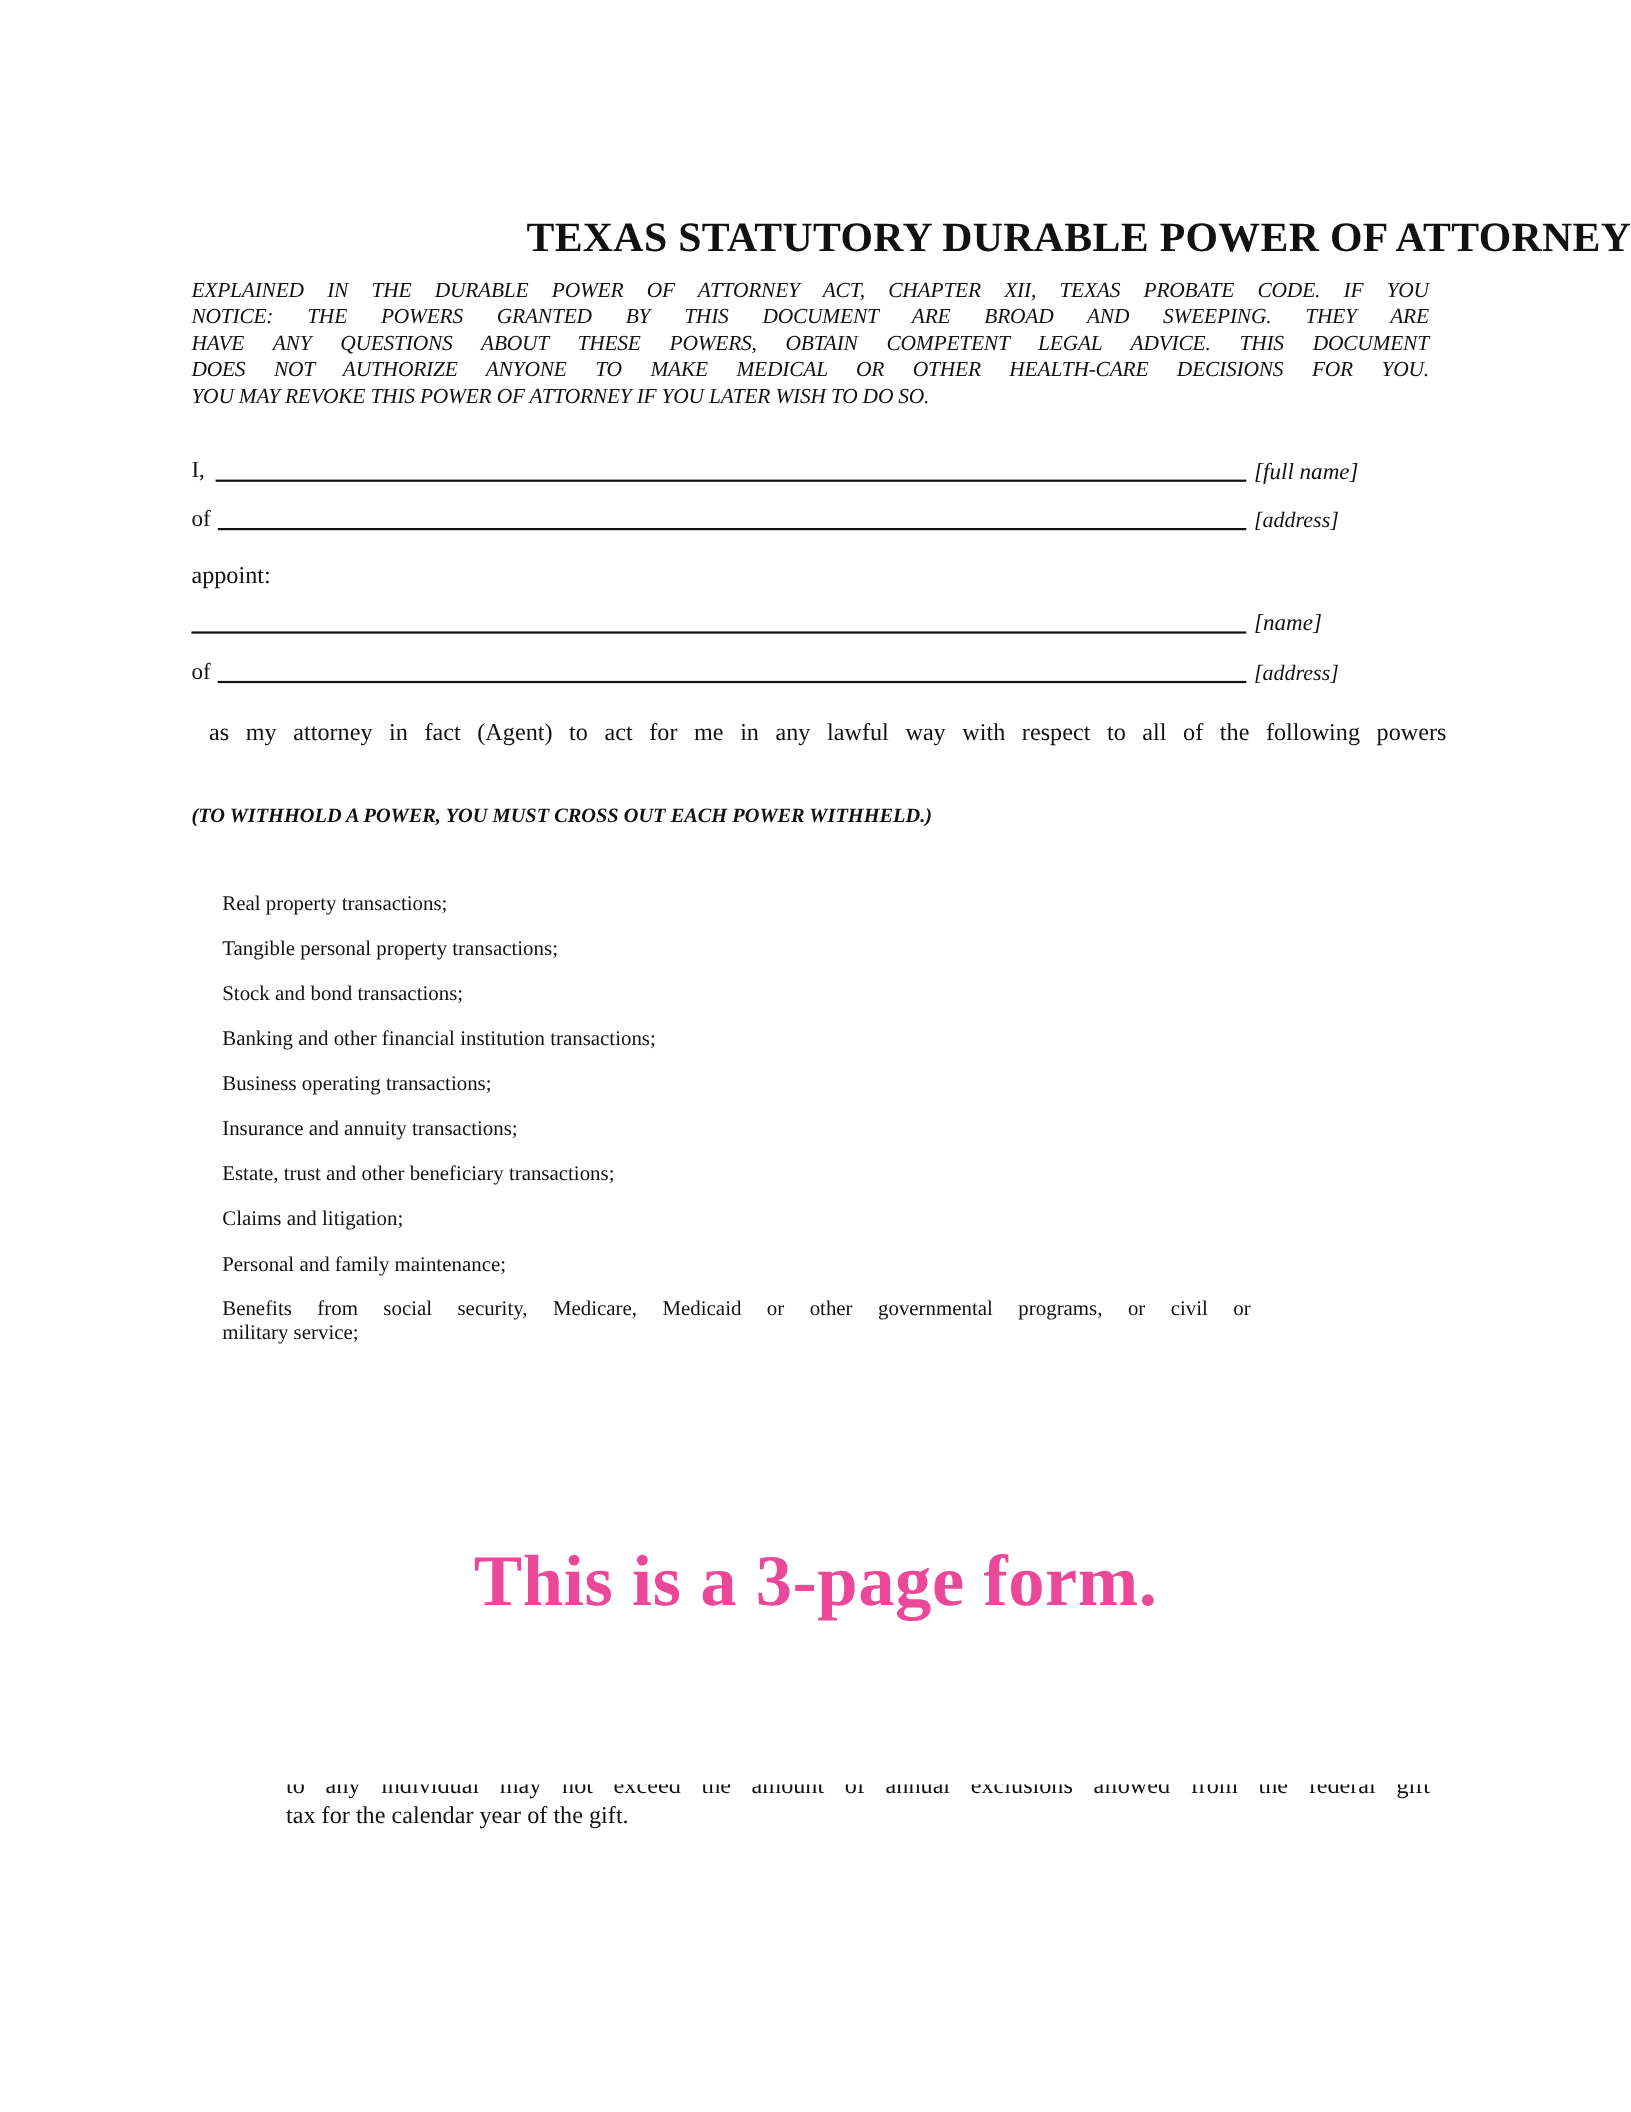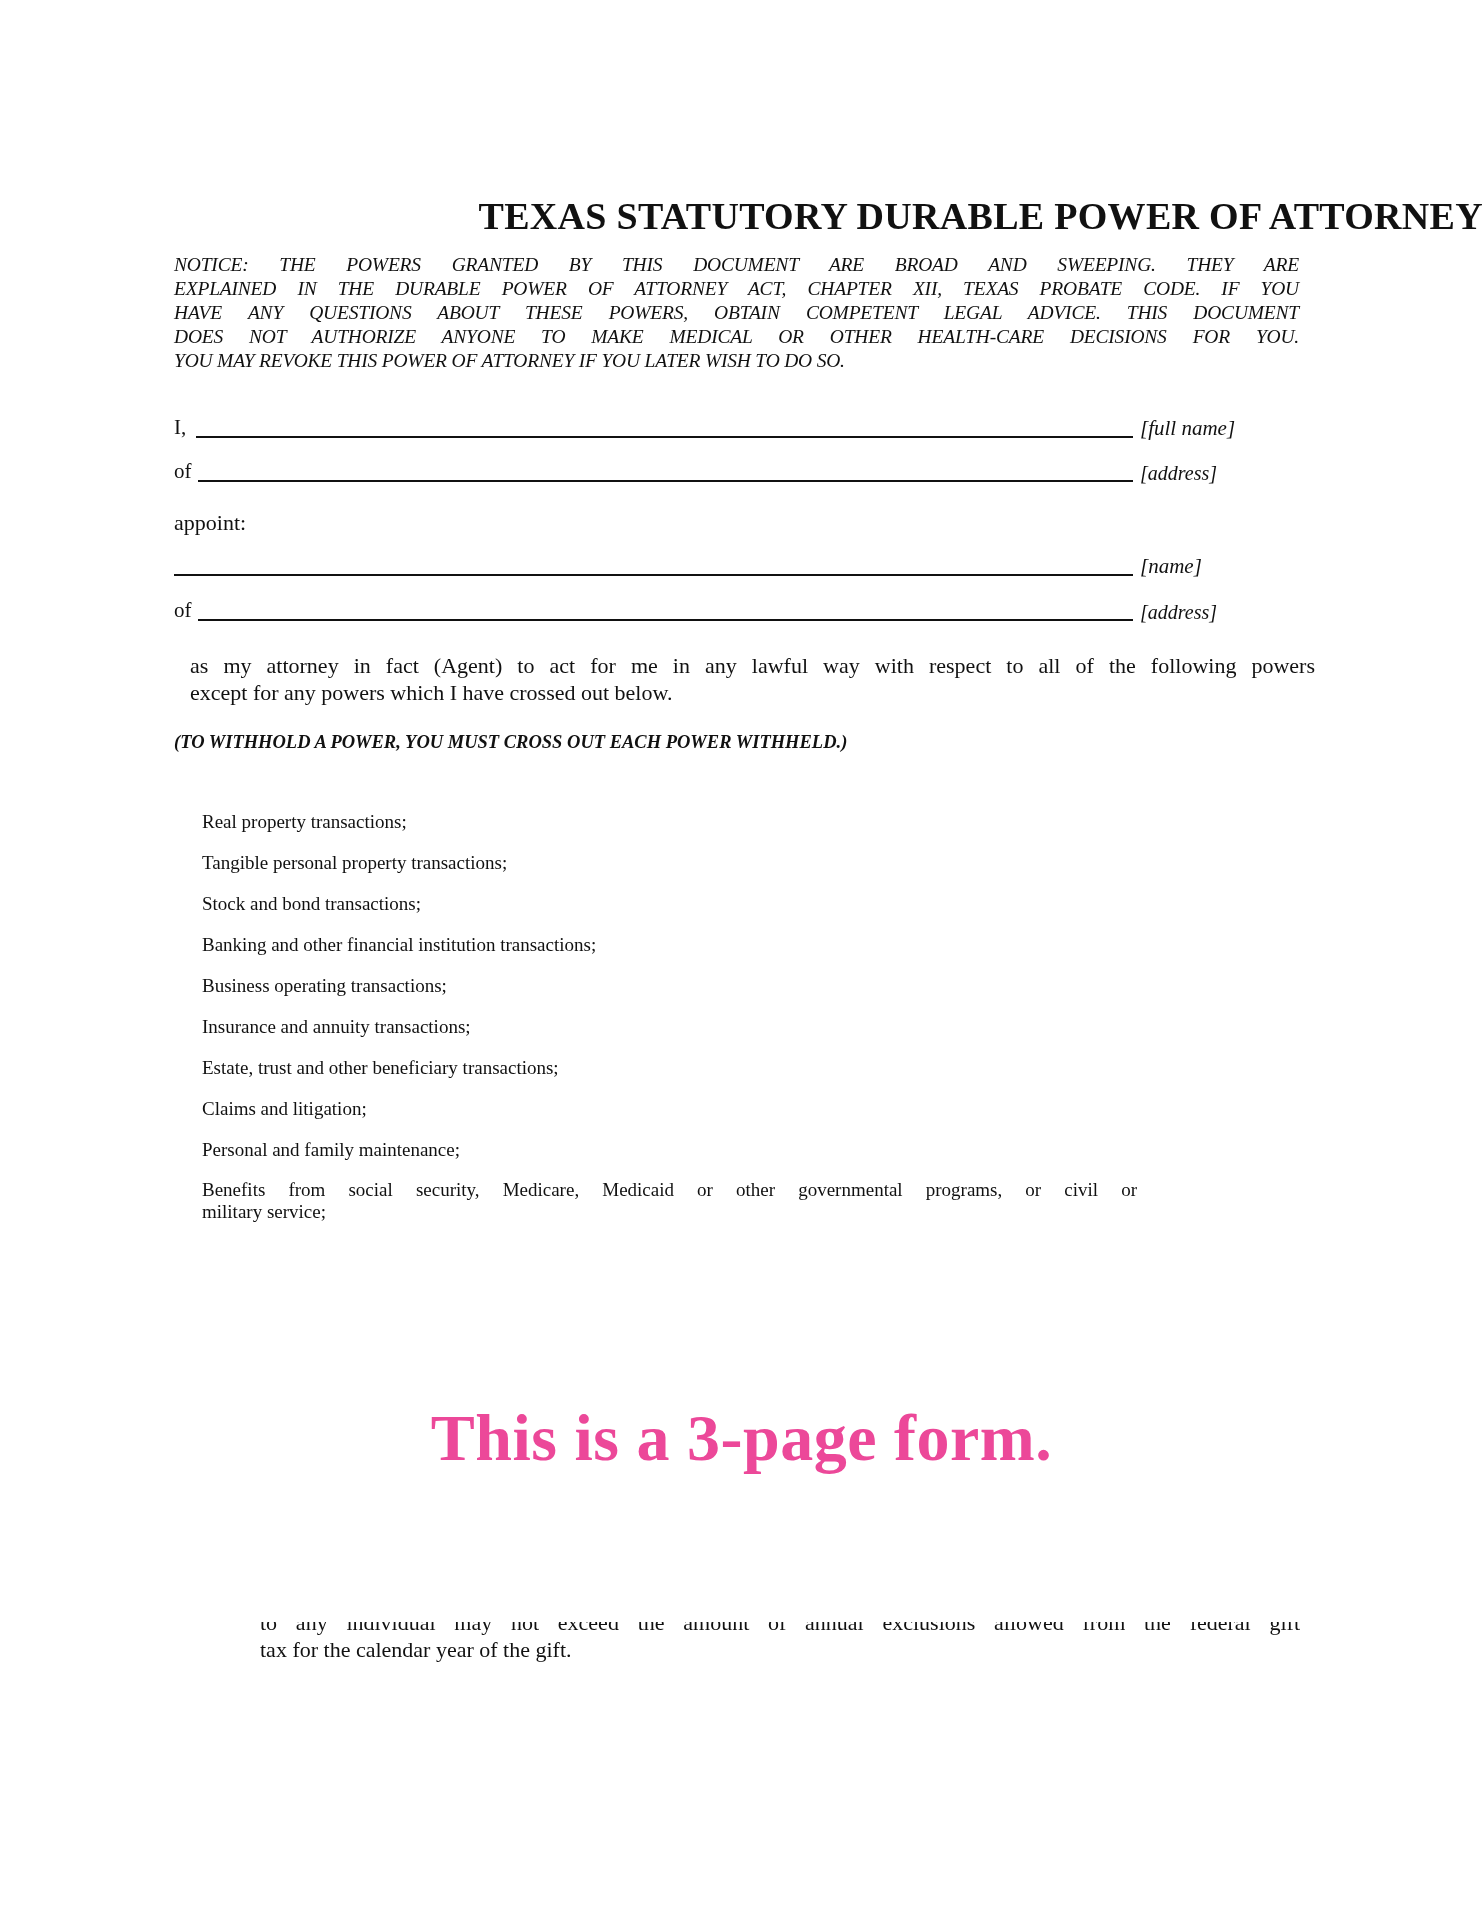--- a/index.html
+++ b/index.html
@@ -143,22 +143,22 @@
       text-align-last: justify;
       white-space: nowrap;
     }
   </style>
 </head>
 <body>
 
 <div class="abs title">TEXAS STATUTORY DURABLE POWER OF ATTORNEY</div>
 
 <div class="abs notice">
+  <span class="nl">EXPLAINED IN THE DURABLE POWER OF ATTORNEY ACT, CHAPTER XII, TEXAS PROBATE CODE. IF YOU</span>
   <span class="nl">NOTICE: THE POWERS GRANTED BY THIS DOCUMENT ARE BROAD AND SWEEPING. THEY ARE</span>
-  <span class="nl">EXPLAINED IN THE DURABLE POWER OF ATTORNEY ACT, CHAPTER XII, TEXAS PROBATE CODE. IF YOU</span>
   <span class="nl">HAVE ANY QUESTIONS ABOUT THESE POWERS, OBTAIN COMPETENT LEGAL ADVICE. THIS DOCUMENT</span>
   <span class="nl">DOES NOT AUTHORIZE ANYONE TO MAKE MEDICAL OR OTHER HEALTH-CARE DECISIONS FOR YOU.</span>
   <span class="nl last">YOU MAY REVOKE THIS POWER OF ATTORNEY IF YOU LATER WISH TO DO SO.</span>
 </div>
 
 <div class="abs field-row" style="top:414px;">
   <span class="lead">I,</span>
   <span class="line" style="left:22px; width:937px;"></span>
   <span class="hint">[full name]</span>
 </div>
@@ -178,21 +178,20 @@
 </div>
 
 <div class="abs field-row" style="top:597px;">
   <span class="lead">of</span>
   <span class="line" style="left:24px; width:935px;"></span>
   <span class="hint" style="font-size:20px;">[address]</span>
 </div>
 
 <div class="abs para">
   <span class="nl">as my attorney in fact (Agent) to act for me in any lawful way with respect to all of the following powers</span>
-  <span class="nl last">except for any powers which I have crossed out below.</span>
 </div>
 
 <div class="abs withhold">(TO WITHHOLD A POWER, YOU MUST CROSS OUT EACH POWER WITHHELD.)</div>
 
 <ul class="abs powers">
   <li>Real property transactions;</li>
   <li>Tangible personal property transactions;</li>
   <li>Stock and bond transactions;</li>
   <li>Banking and other financial institution transactions;</li>
   <li>Business operating transactions;</li>

